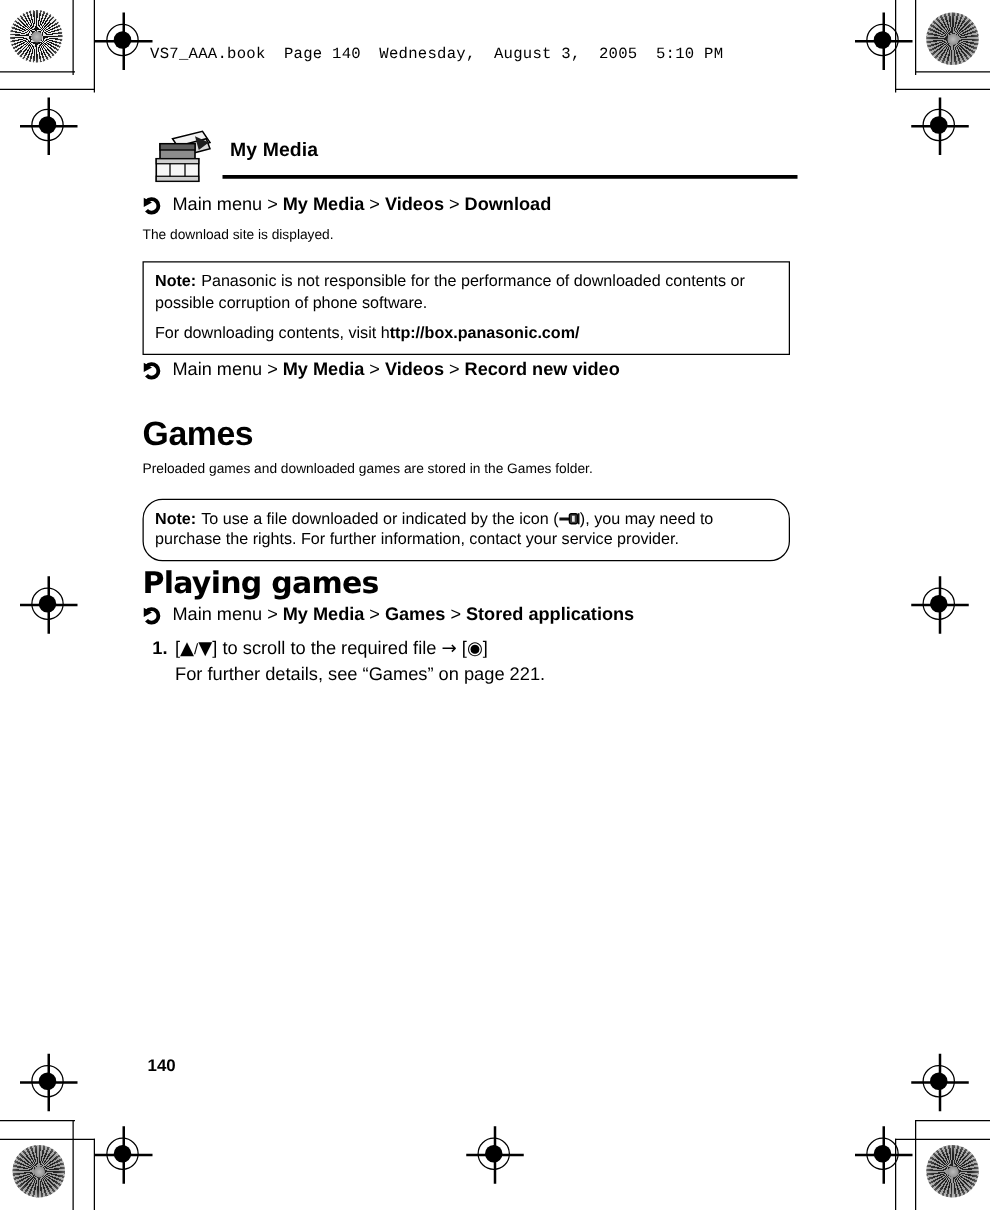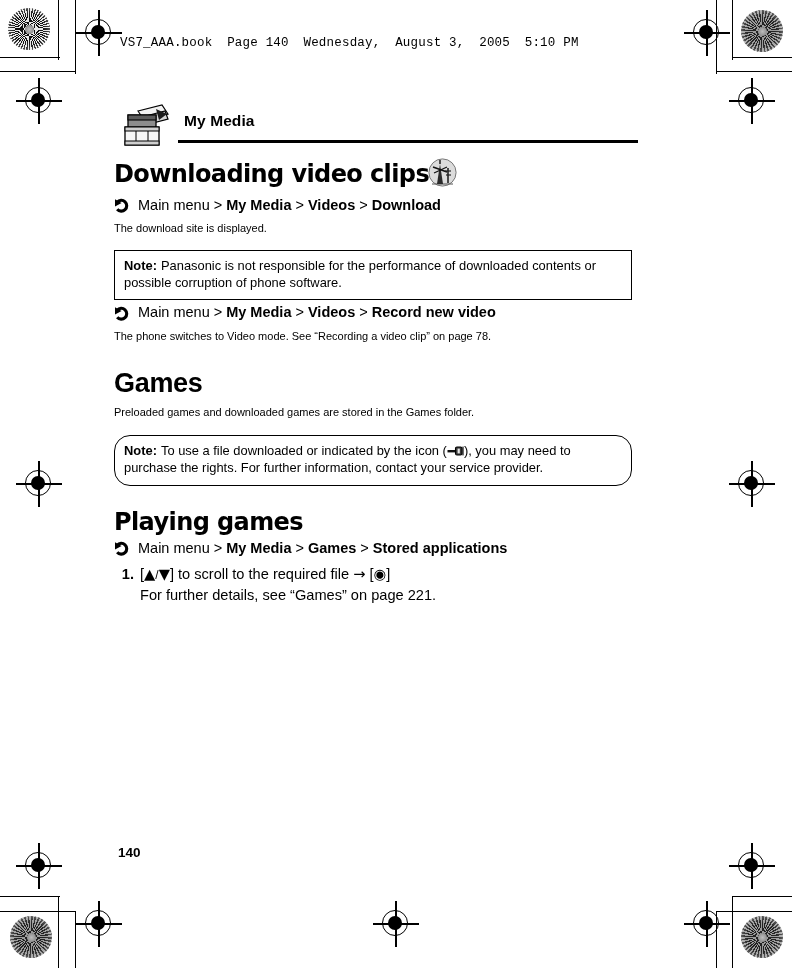--- a/index.html
+++ b/index.html
@@ -365,31 +365,20 @@
         <line x1="18" y1="31" x2="18" y2="41" stroke="#000" stroke-width="1"></line>
         <line x1="30" y1="31" x2="30" y2="41" stroke="#000" stroke-width="1"></line>
       </svg>
     </span>
     <span class="chapter-title">My Media</span>
   </div>
   <div class="chapter-rule"></div>
 
   <div class="content">
 
-    <h1 class="sec"><span>Downloading video clips</span><span class="inline-icon"><svg width="29" height="29" viewBox="0 0 29 29">
-        <circle cx="14.5" cy="14.5" r="13.6" fill="#dcdcdc" stroke="#6a6a6a" stroke-width="0.9"></circle>
-        <path d="M4 26 L25 26" stroke="#555" stroke-width="1"></path>
-        <path d="M9 26 L12 6 L15 26 Z" fill="#2a2a2a"></path>
-        <path d="M12 6 L12 2" stroke="#111" stroke-width="1.4"></path>
-        <path d="M5 9 L19 14" stroke="#111" stroke-width="1.5"></path>
-        <path d="M19 9 L6 15" stroke="#111" stroke-width="1.2"></path>
-        <path d="M20 10 L20 25" stroke="#222" stroke-width="1.6"></path>
-        <path d="M17 13 L23 13" stroke="#222" stroke-width="1.2"></path>
-        <path d="M18 17 L23 17" stroke="#222" stroke-width="1.2"></path>
-      </svg></span></h1>
 
     <div class="crumb">
       <span class="arrow-icon">
         <svg width="17" height="15" viewBox="0 0 17 15">
           <path d="M3.2 4.2 A5.4 5.4 0 1 1 3.2 11.2" fill="none" stroke="#000" stroke-width="3.1" stroke-linecap="butt"></path>
           <path d="M1 1.2 L1 8.6 L7.6 5 Z" fill="#000"></path>
         </svg>
       </span>
       <span>Main menu</span>
       <span class="gt">&gt;</span>
@@ -397,55 +386,55 @@
       <span class="gt">&gt;</span>
       <b>Videos</b>
       <span class="gt">&gt;</span>
       <b>Download</b>
     </div>
 
     <p class="body">The download site is displayed.</p>
 
     <div class="note">
       <p><span class="label">Note:</span><span>Panasonic is not responsible for the performance of downloaded contents or possible corruption of phone software.</span></p>
+      <p><span>For downloading contents, visit h</span><b>ttp://box.panasonic.com/</b></p>
     </div>
 
 
     <div class="crumb">
       <span class="arrow-icon">
         <svg width="17" height="15" viewBox="0 0 17 15">
           <path d="M3.2 4.2 A5.4 5.4 0 1 1 3.2 11.2" fill="none" stroke="#000" stroke-width="3.1" stroke-linecap="butt"></path>
           <path d="M1 1.2 L1 8.6 L7.6 5 Z" fill="#000"></path>
         </svg>
       </span>
       <span>Main menu</span>
       <span class="gt">&gt;</span>
       <b>My Media</b>
       <span class="gt">&gt;</span>
       <b>Videos</b>
       <span class="gt">&gt;</span>
       <b>Record new video</b>
     </div>
 
-    <p class="body">The phone switches to Video mode. See “Recording a video clip” on page 78.</p>
 
     <h1 class="major">Games</h1>
 
     <p class="body">Preloaded games and downloaded games are stored in the Games folder.</p>
 
     <div class="note" style="margin-top:16px;border-radius:16px;">
       <p><span class="label">Note:</span><span>To use a file downloaded or indicated by the icon (</span><span class="key-icon"><svg width="17" height="10" viewBox="0 0 17 10">
         <rect x="0.5" y="4" width="9" height="2.4" fill="#111"></rect>
         <rect x="8.5" y="1" width="6.5" height="8" rx="1.4" fill="#3a3a3a" stroke="#000" stroke-width="1.1"></rect>
         <rect x="10.6" y="2.6" width="2.2" height="4.8" fill="#e8e8e8"></rect>
         <rect x="15.4" y="0.6" width="1.2" height="8.8" fill="#111"></rect>
       </svg></span><span>), you may need to purchase the rights. For further information, contact your service provider.</span></p>
     </div>
 
-    <h1 class="sec" style="margin-top:23px;">Playing games</h1>
+    <h1 class="sec" style="margin-top:4px;">Playing games</h1>
 
     <div class="crumb">
       <span class="arrow-icon">
         <svg width="17" height="15" viewBox="0 0 17 15">
           <path d="M3.2 4.2 A5.4 5.4 0 1 1 3.2 11.2" fill="none" stroke="#000" stroke-width="3.1" stroke-linecap="butt"></path>
           <path d="M1 1.2 L1 8.6 L7.6 5 Z" fill="#000"></path>
         </svg>
       </span>
       <span>Main menu</span>
       <span class="gt">&gt;</span>

